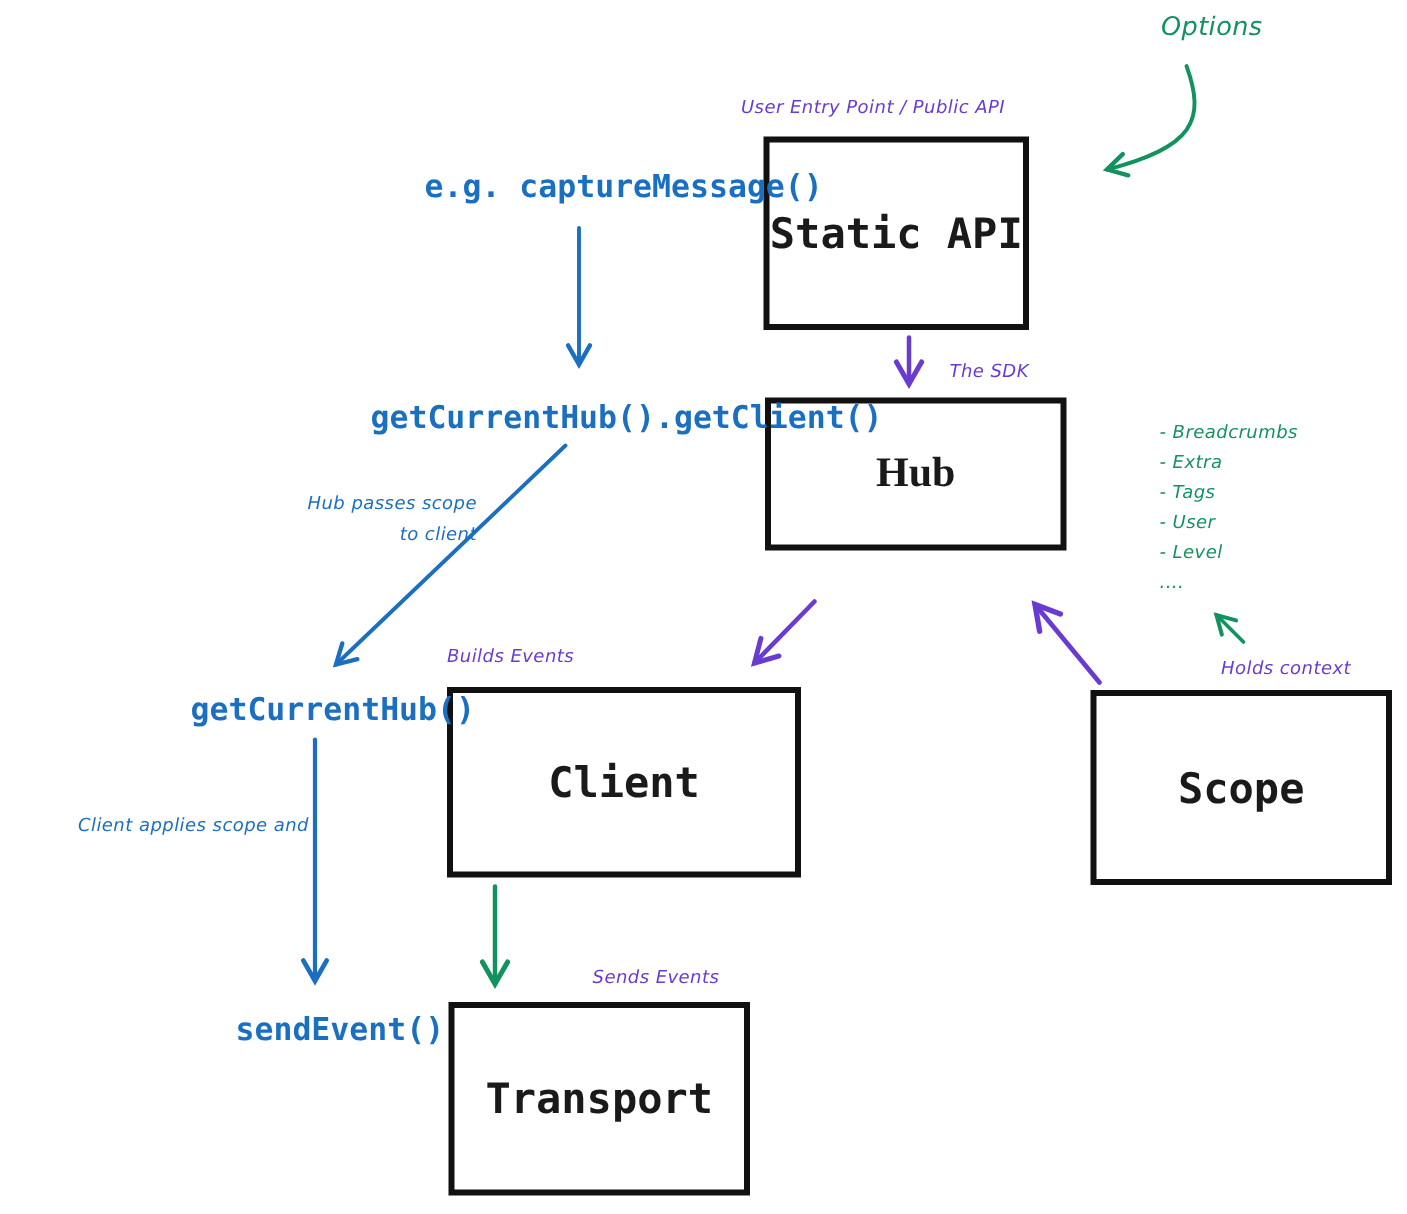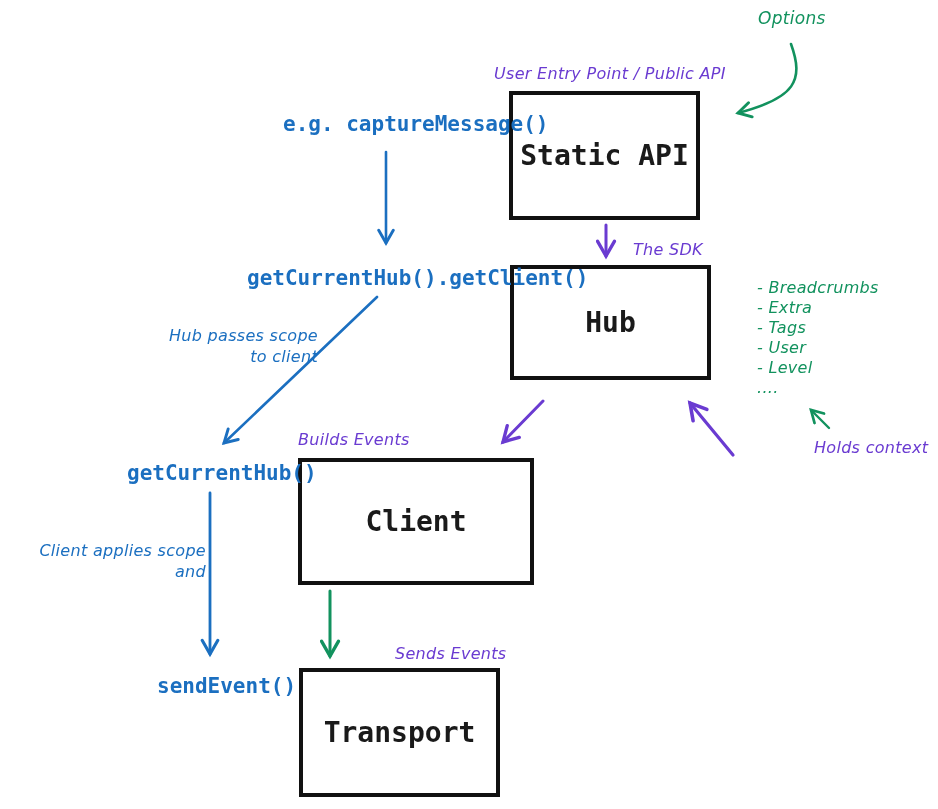--- a/index.html
+++ b/index.html
@@ -38,26 +38,26 @@
     position: absolute;
     font-family: "DejaVu Sans Mono", monospace;
     font-weight: bold;
     font-size: 21px;
     color: #1b6fc0;
     white-space: nowrap;
   }
   .hand {
     position: absolute;
     font-style: italic;
-    font-size: 16px;
+    font-size: 12px;
     letter-spacing: 0.3px;
     white-space: nowrap;
   }
   .hand.purple { color: #6a3bd1; }
-  .hand.green  { color: #12925e; }
+  .hand.green  { color: #12925e; margin-left: 16px; }
   .hand.blue   { color: #1b6fc0; }
   .center { text-align: right; white-space: normal; }
   .ctxlist div { line-height: 20px; }
 </style>
 </head>
 <body>
 
 <div id="canvas">
 
   <svg id="arrows" viewBox="0 0 938 809">
@@ -79,28 +79,31 @@
 
     <path d="M606,225 L606,256" stroke="#6a3bd1" stroke-width="3" fill="none" stroke-linecap="round" marker-end="url(#ah-purple)"></path>
     <path d="M543,401 L503,442" stroke="#6a3bd1" stroke-width="3" fill="none" stroke-linecap="round" marker-end="url(#ah-purple)"></path>
     <path d="M733,455 L690,403" stroke="#6a3bd1" stroke-width="3.2" fill="none" stroke-linecap="round" marker-end="url(#ah-purple)"></path>
 
     <path d="M791,44 C804,80 796,98 738,113" stroke="#12925e" stroke-width="2.6" fill="none" stroke-linecap="round" marker-end="url(#ah-green)"></path>
     <path d="M330,591 L330,656" stroke="#12925e" stroke-width="3" fill="none" stroke-linecap="round" marker-end="url(#ah-green)"></path>
     <path d="M829,428 L811,410" stroke="#12925e" stroke-width="2.4" fill="none" stroke-linecap="round" marker-end="url(#ah-green)"></path>
   </svg>
 
-  <div class="box" style="left:509px; top:91px; width:191px; height:129px;">
+  <div class="box" style="left:509px; top:91px; width:177px; height:129px;">
     <span>Static API</span>
   </div>
-  <div class="box" style="left:510px; top:265px; width:201px; height:115px;">
+  <div class="box" style="left:510px; top:265px; width:201px; height:102px;font-family:Liberation Serif, serif;">
     <span>Hub</span>
   </div>
   <div class="box" style="left:298px; top:458px; width:236px; height:127px;">
     <span>Client</span>
+  </div>
+  <div class="box" style="left:727px; top:460px; width:201px; height:130px;">
+    <span>Scope</span>
   </div>
   <div class="box" style="left:299px; top:668px; width:201px; height:129px;">
     <span>Transport</span>
   </div>
 
   <div class="hand purple" style="left:494px; top:64px;">User Entry Point / Public API</div>
   <div class="hand purple" style="left:633px; top:240px;">The SDK</div>
   <div class="hand purple" style="left:298px; top:430px;">Builds Events</div>
   <div class="hand purple" style="left:814px; top:438px;">Holds context</div>
   <div class="hand purple" style="left:395px; top:644px;">Sends Events</div>

